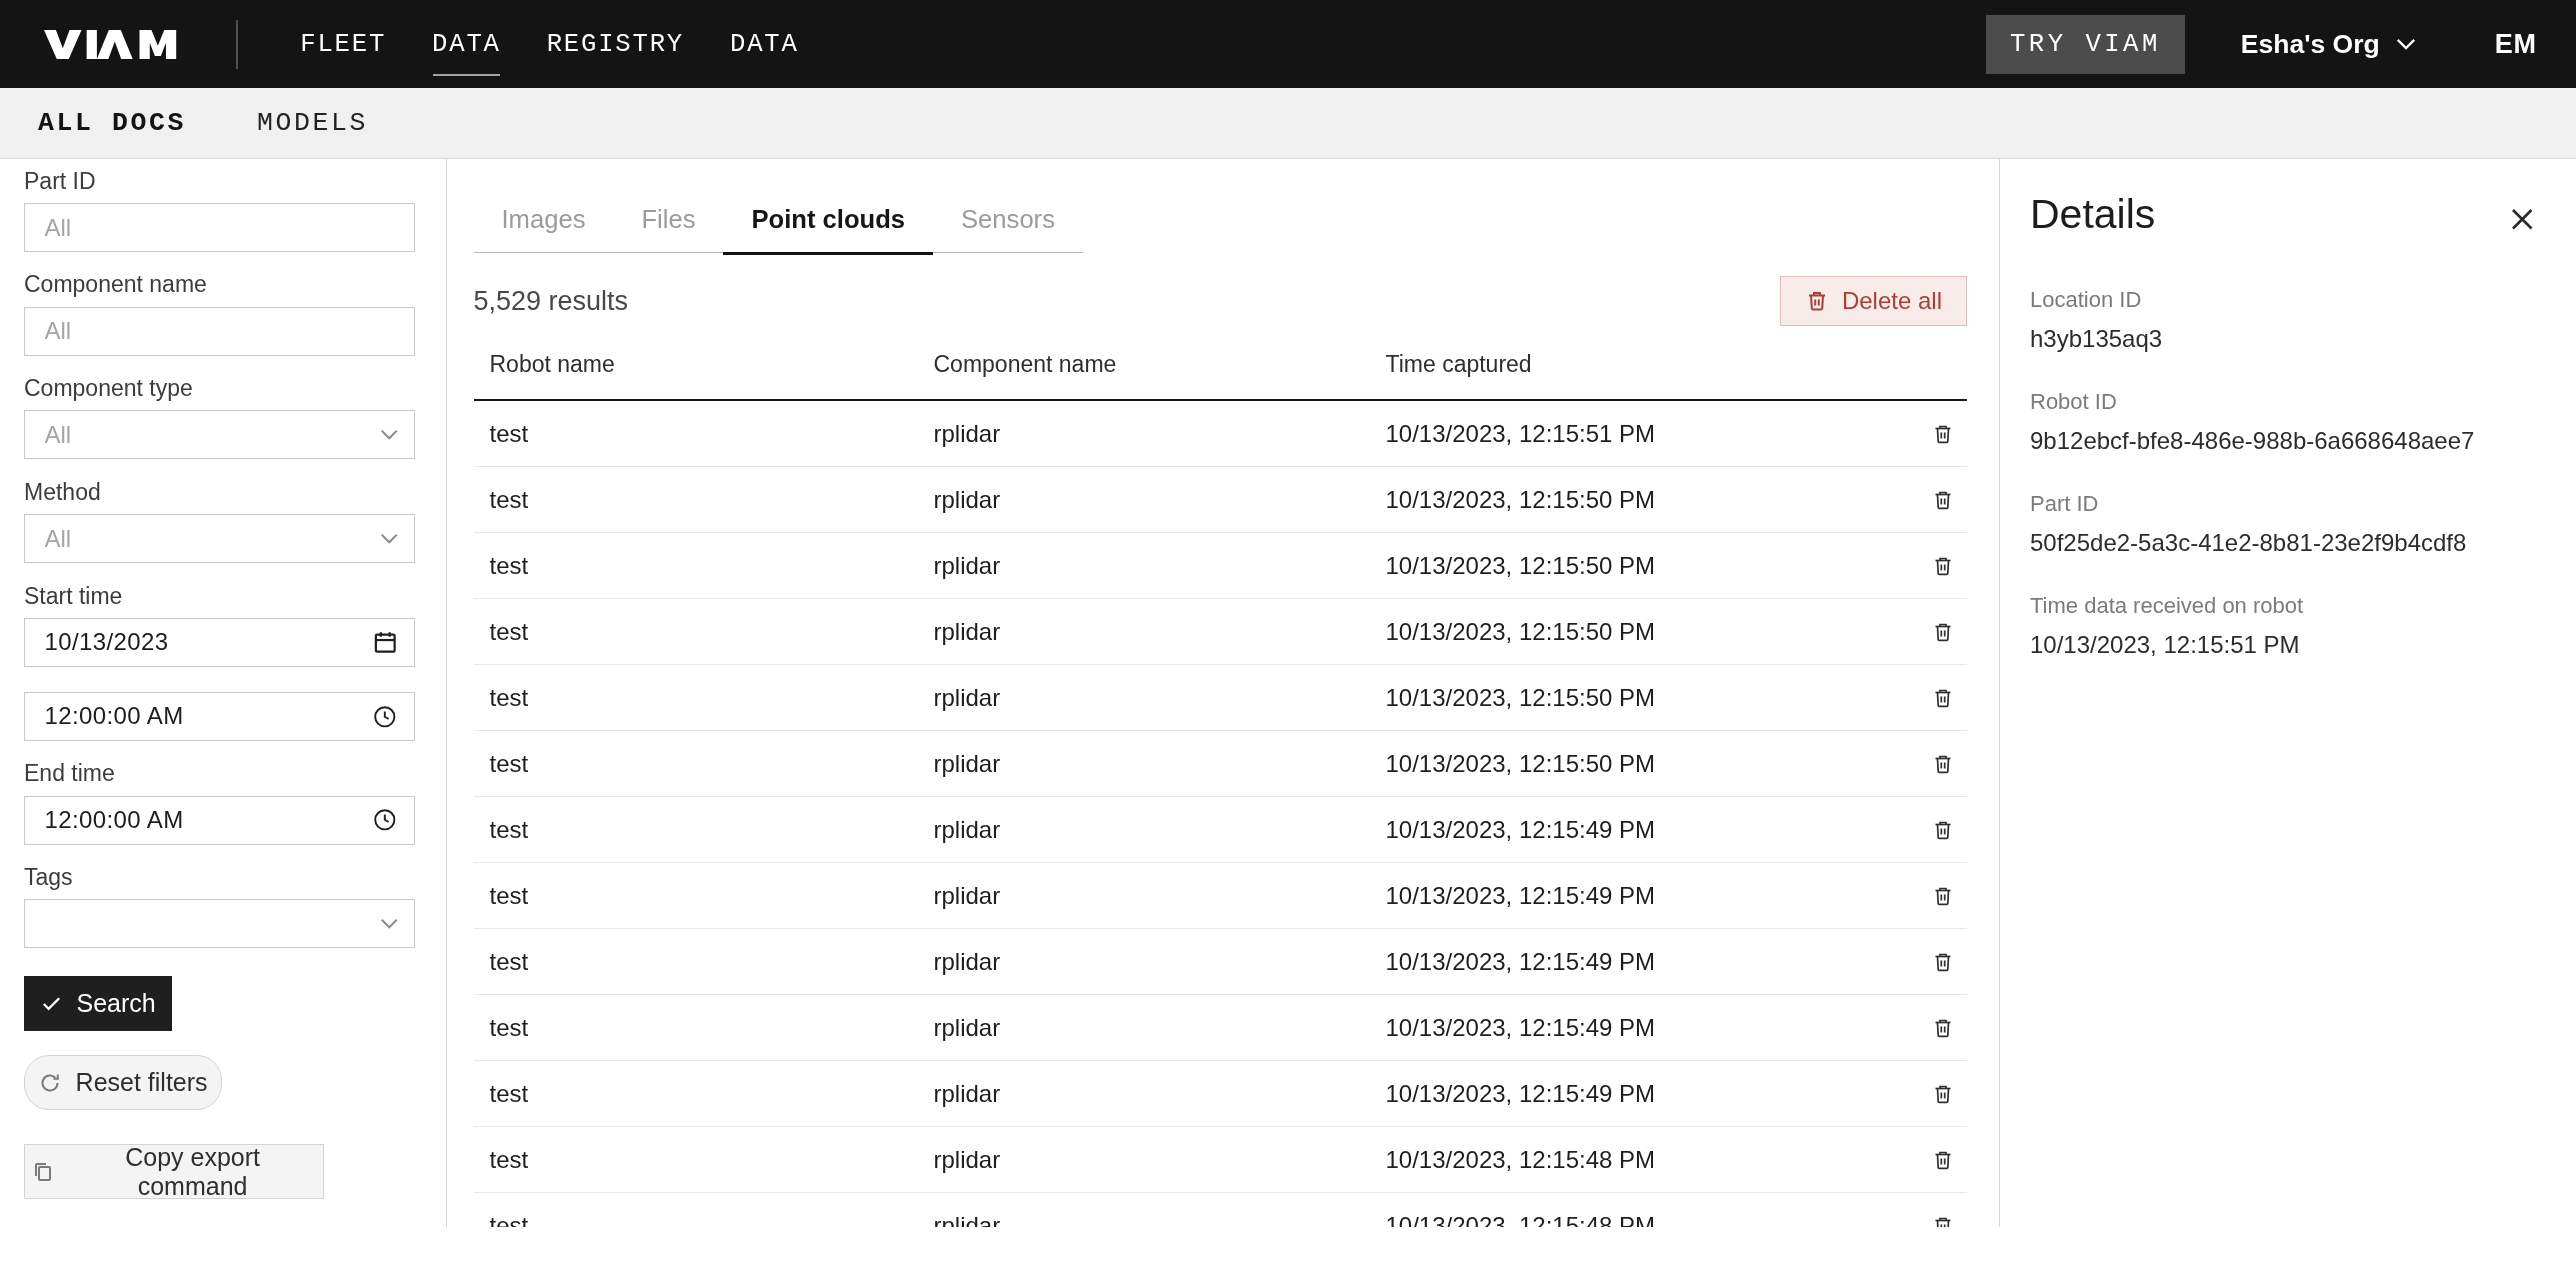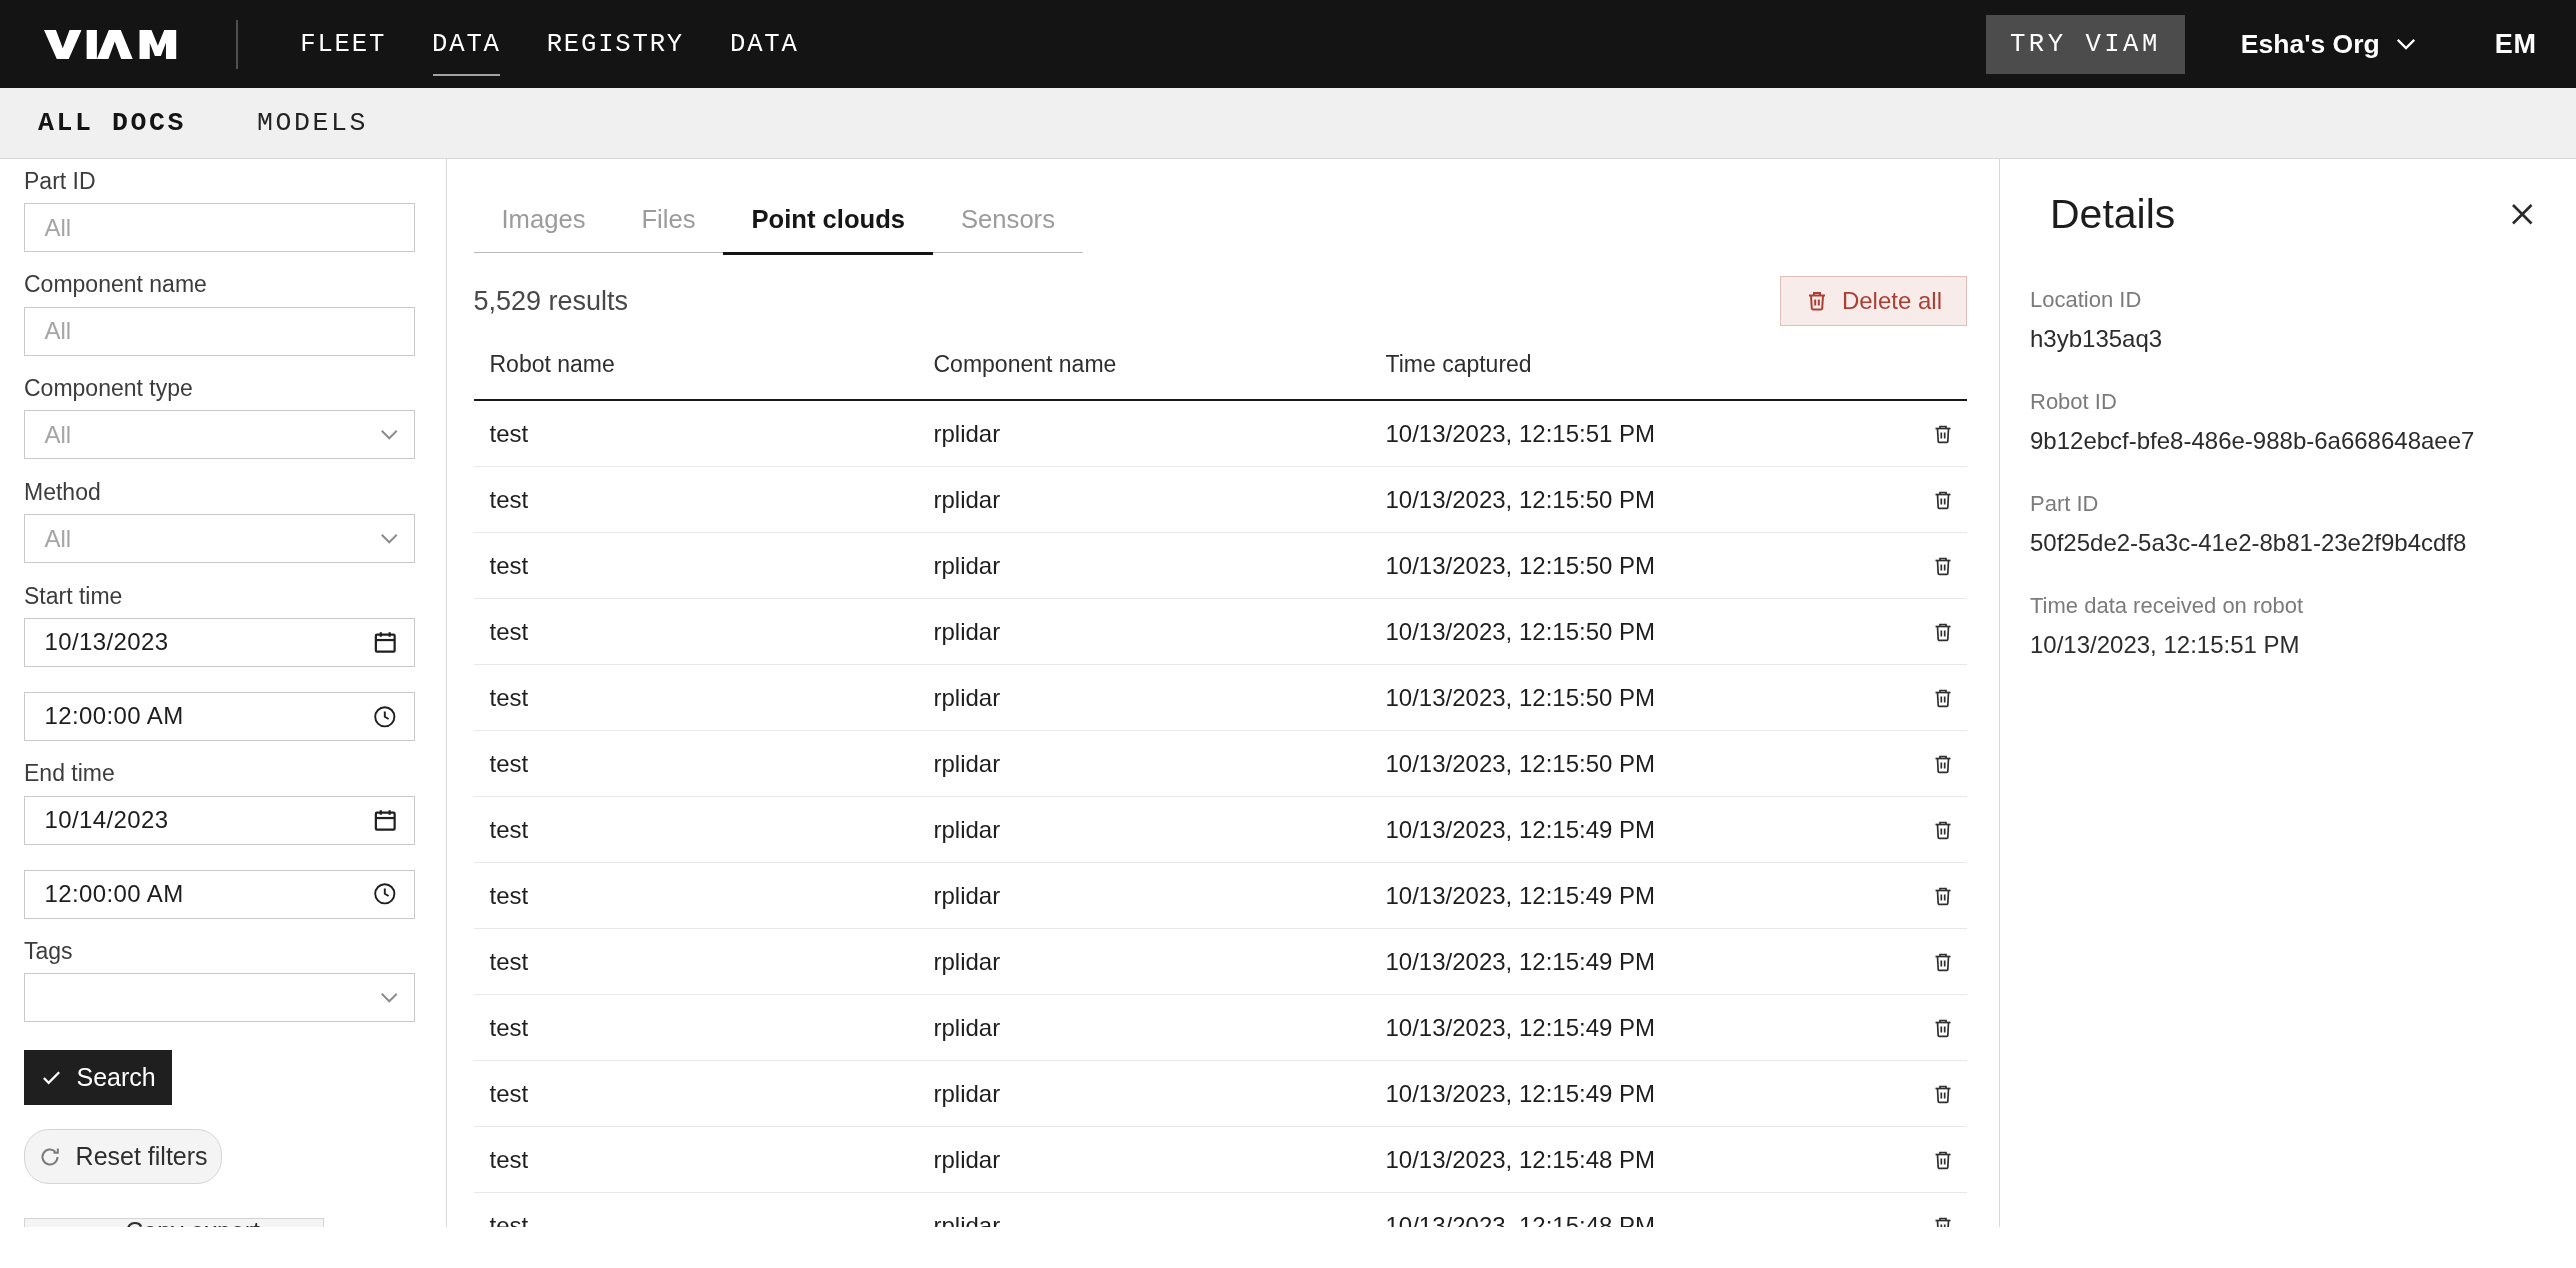--- a/index.html
+++ b/index.html
@@ -94,21 +94,21 @@
   .thead .cell { font-size:23px; color:#2e2e2e; }
   .cell { padding-left:16px; }
   .trow { height:66px; border-bottom:0.9px solid #e8e8e8; font-size:24px; color:#1e1e1e; }
   .icon-cell { padding-left:0; display:flex; justify-content:center; }
   .row-delete { background:none; border:none; padding:3.5px; cursor:pointer; display:flex; }
 
   
   .details {
     width:577px; flex:none; border-left:0.9px solid #d9d9d9; padding:0 35px 0 30px; overflow:hidden;
   }
-  .details-header { margin-top:32px; display:flex; align-items:center; justify-content:space-between;margin-left:20px; }
+  .details-header { margin-top:32px; display:flex; align-items:flex-end; justify-content:space-between; }
   .details-title { font-size:41px; font-weight:500; color:#1d1d1d; }
   .close-btn { background:none; border:none; padding:5.3px; cursor:pointer; display:flex; }
   .dfield { margin-top:35px; }
   .dfield.first { margin-top:49px; }
   .dlabel { font-size:22px; line-height:26.5px; color:#7b7b7b; }
   .dvalue { margin-top:10.6px; font-size:24px; line-height:30px; color:#2c2c2c; }
 
   svg { display:block; }
 </style>
 </head>
@@ -214,30 +214,20 @@
                 <circle cx="12" cy="12" r="9"></circle>
                 <path d="M12 7v5l3.6 2.1"></path>
               </svg>
           </span>
         </div>
       </div>
 
       <div class="fgroup">
         <div class="flabel">End time</div>
         <div class="fbox">
-          <span class="val">10/14/2023</span>
-          <span>
-            <svg width="26.5" height="26.5" viewBox="0 0 24 24" fill="none" stroke="#1f1f1f" stroke-width="2">
-                <rect x="3.5" y="5" width="17" height="15.5" rx="1"></rect>
-                <path d="M3.5 10h17"></path>
-                <path d="M8 3v4M16 3v4"></path>
-              </svg>
-          </span>
-        </div>
-        <div class="fbox">
           <span class="val">12:00:00 AM</span>
           <span>
             <svg width="25.6" height="25.6" viewBox="0 0 24 24" fill="none" stroke="#1f1f1f" stroke-width="1.8">
                 <circle cx="12" cy="12" r="9"></circle>
                 <path d="M12 7v5l3.6 2.1"></path>
               </svg>
           </span>
         </div>
       </div>
 

